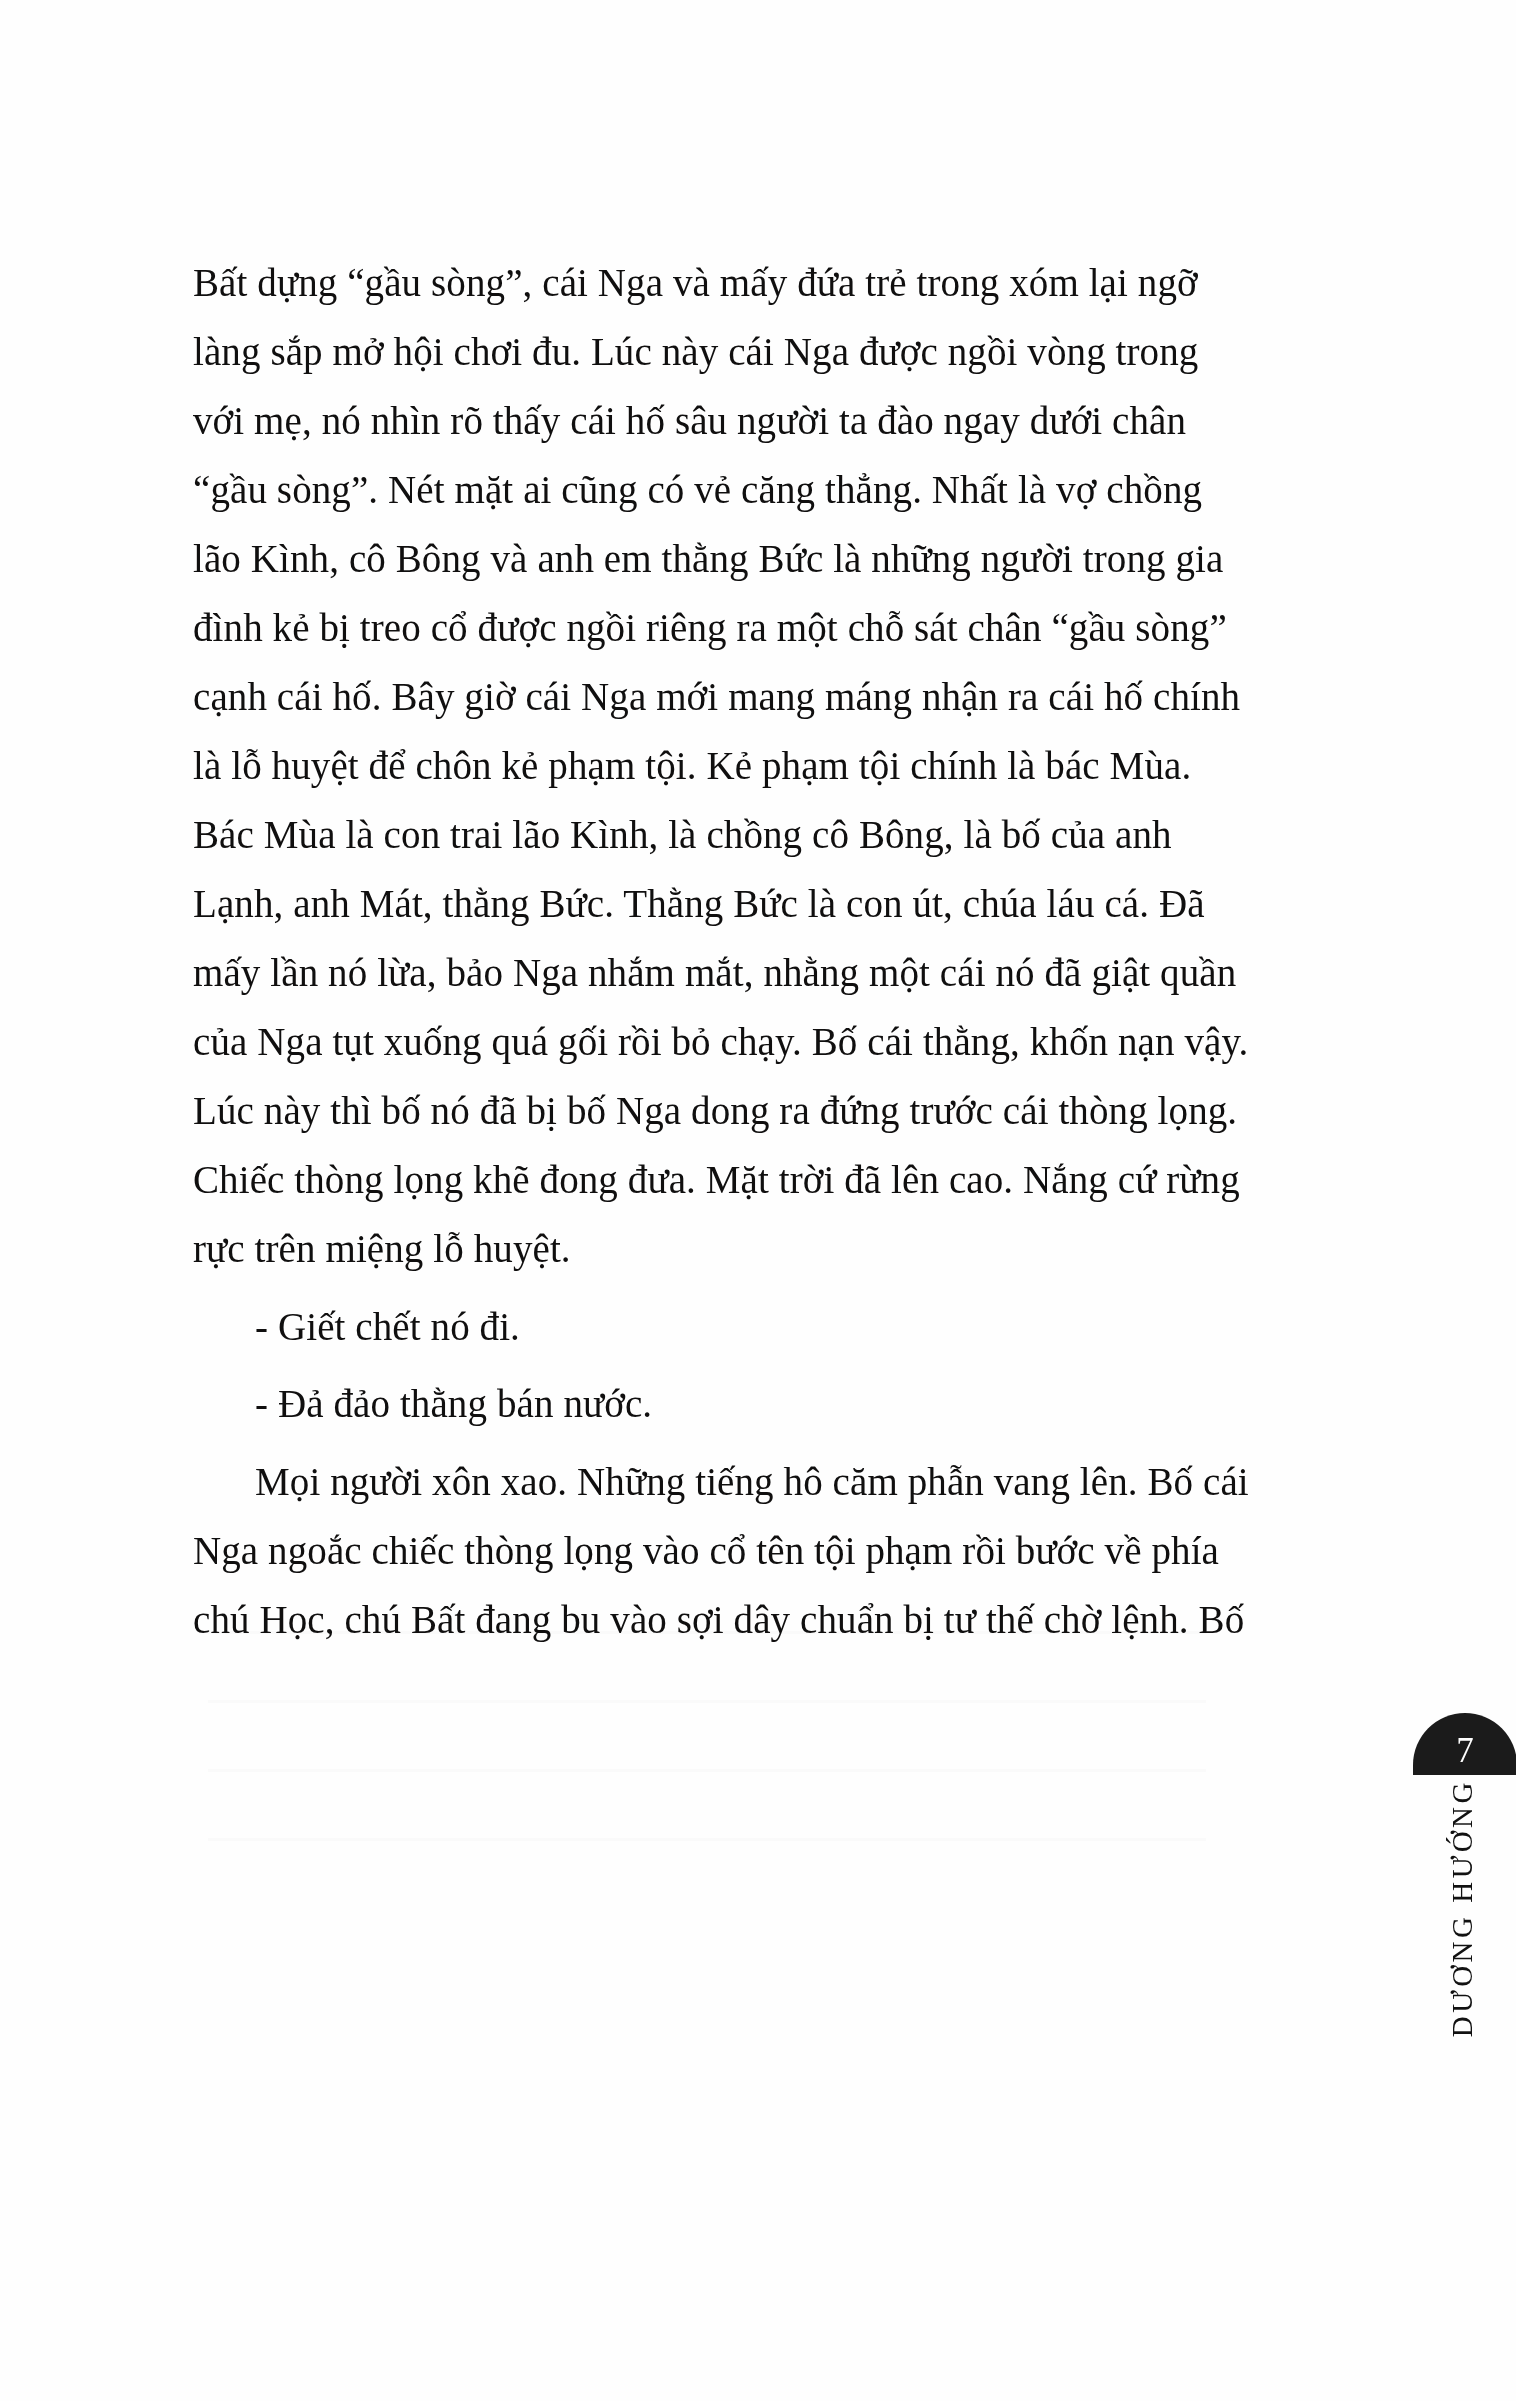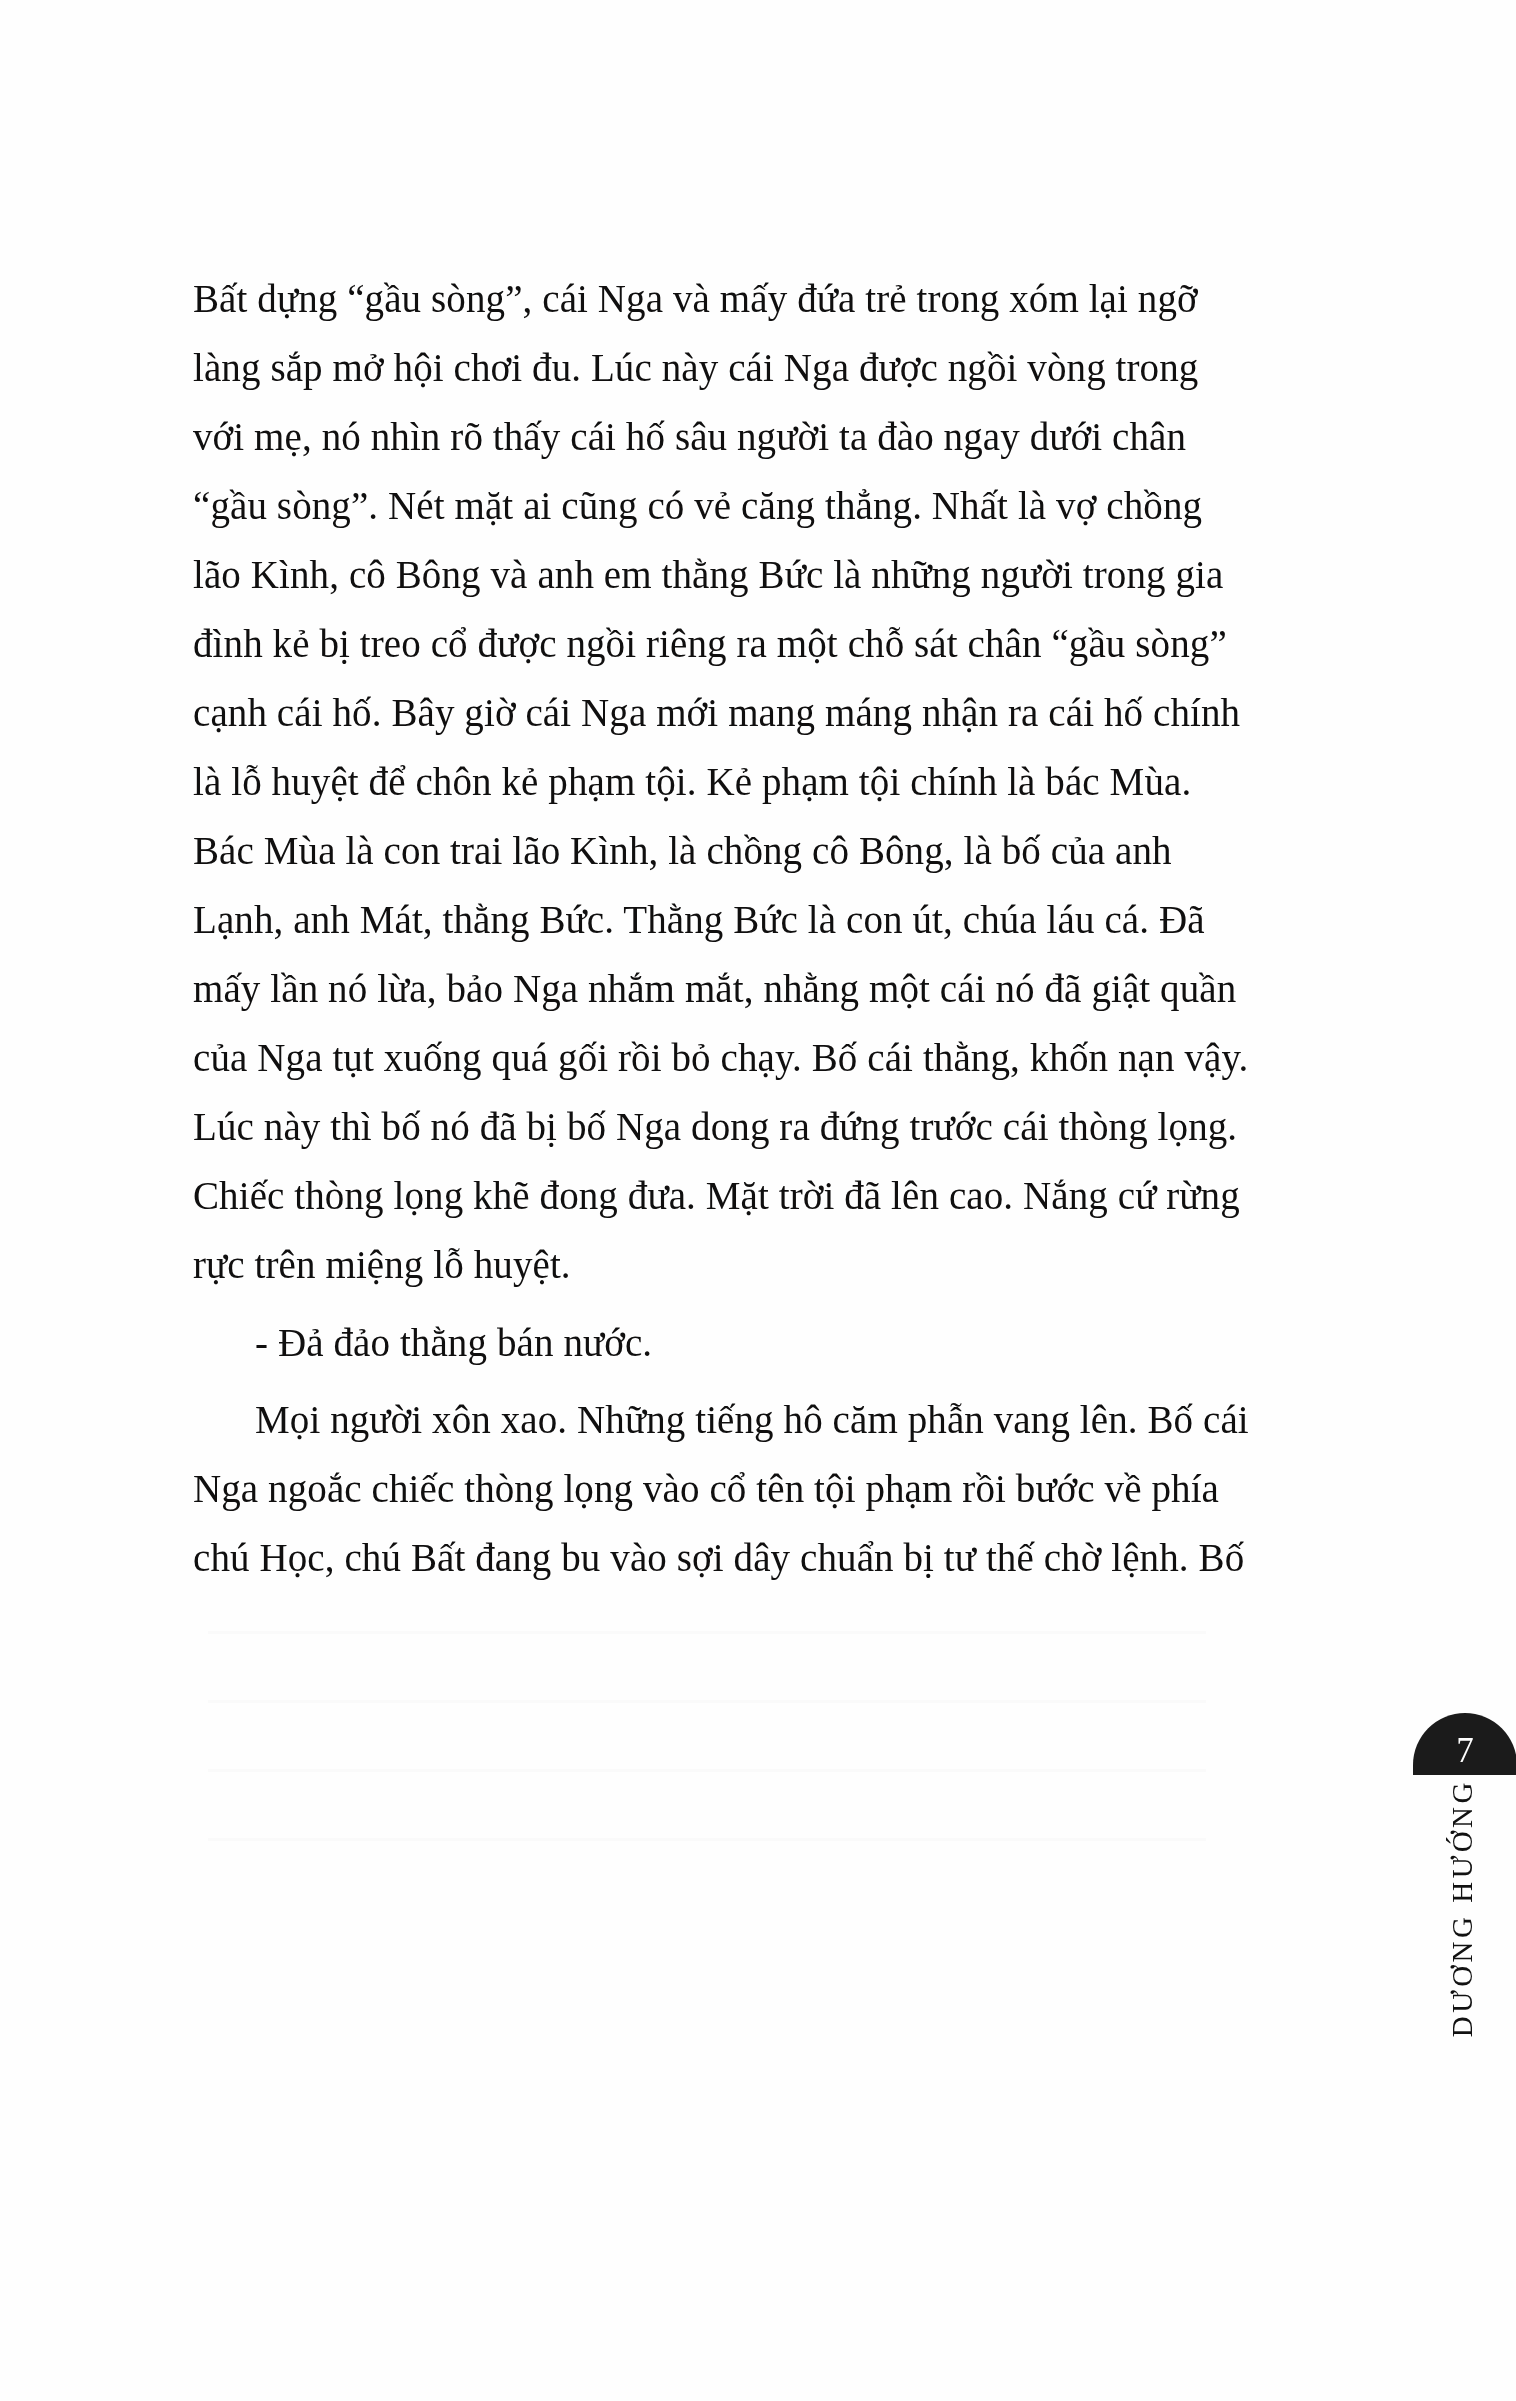--- a/index.html
+++ b/index.html
@@ -17,21 +17,21 @@
 
   .page {
     position: absolute;
     inset: 0;
     background: #fefefe;
   }
 
   .text-column {
     position: absolute;
     left: 193px;
-    top: 264px;
+    top: 248px;
     width: 1057px;
   }
 
   .para {
     margin: 0;
     font-family: "Liberation Serif", serif;
     font-size: 39px;
     line-height: 69px;
     color: #100f0f;
     text-align: left;
@@ -121,20 +121,21 @@
 <body>
 
 <div class="page">
 
   <div class="show-through"></div>
 
   <div class="text-column">
     <p class="para body-first">Bất dựng “gầu sòng”, cái Nga và mấy đứa trẻ trong xóm lại ngỡ làng sắp mở hội chơi đu. Lúc này cái Nga được ngồi vòng trong với mẹ, nó nhìn rõ thấy cái hố sâu người ta đào ngay dưới chân “gầu sòng”. Nét mặt ai cũng có vẻ căng thẳng. Nhất là vợ chồng lão Kình, cô Bông và anh em thằng Bức là những người trong gia đình kẻ bị treo cổ được ngồi riêng ra một chỗ sát chân “gầu sòng” cạnh cái hố. Bây giờ cái Nga mới mang máng nhận ra cái hố chính là lỗ huyệt để chôn kẻ phạm tội. Kẻ phạm tội chính là bác Mùa. Bác Mùa là con trai lão Kình, là chồng cô Bông, là bố của anh Lạnh, anh Mát, thằng Bức. Thằng Bức là con út, chúa láu cá. Đã mấy lần nó lừa, bảo Nga nhắm mắt, nhằng một cái nó đã giật quần của Nga tụt xuống quá gối rồi bỏ chạy. Bố cái thằng, khốn nạn vậy. Lúc này thì bố nó đã bị bố Nga dong ra đứng trước cái thòng lọng. Chiếc thòng lọng khẽ đong đưa. Mặt trời đã lên cao. Nắng cứ rừng rực trên miệng lỗ huyệt.</p>
 
 
+    <p class="para dialogue">- Giết chết nó đi.</p>
 
     <p class="para dialogue">- Đả đảo thằng bán nước.</p>
 
     <p class="para indented">Mọi người xôn xao. Những tiếng hô căm phẫn vang lên. Bố cái Nga ngoắc chiếc thòng lọng vào cổ tên tội phạm rồi bước về phía chú Học, chú Bất đang bu vào sợi dây chuẩn bị tư thế chờ lệnh. Bố</p>
   </div>
 
   <div class="page-tab">
     <span class="num">7</span>
   </div>
 

